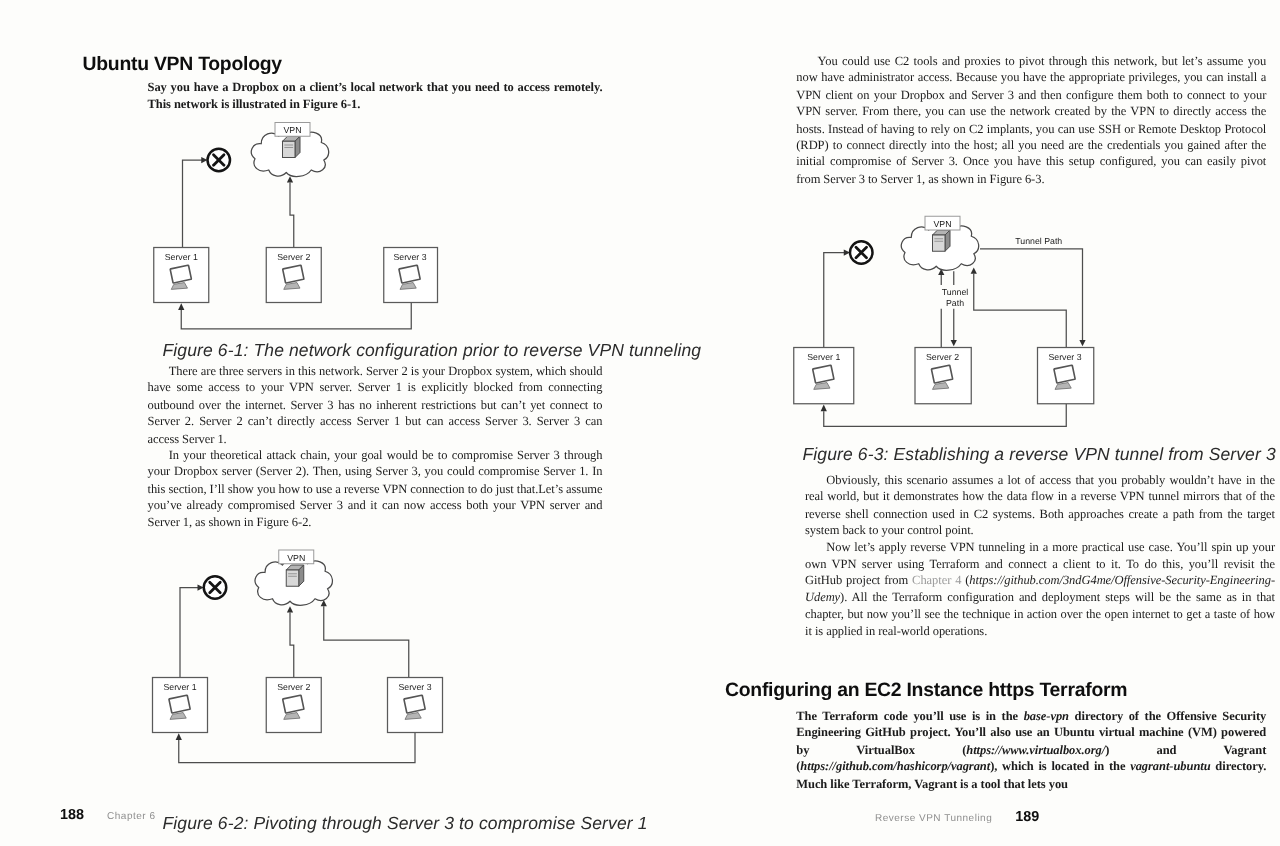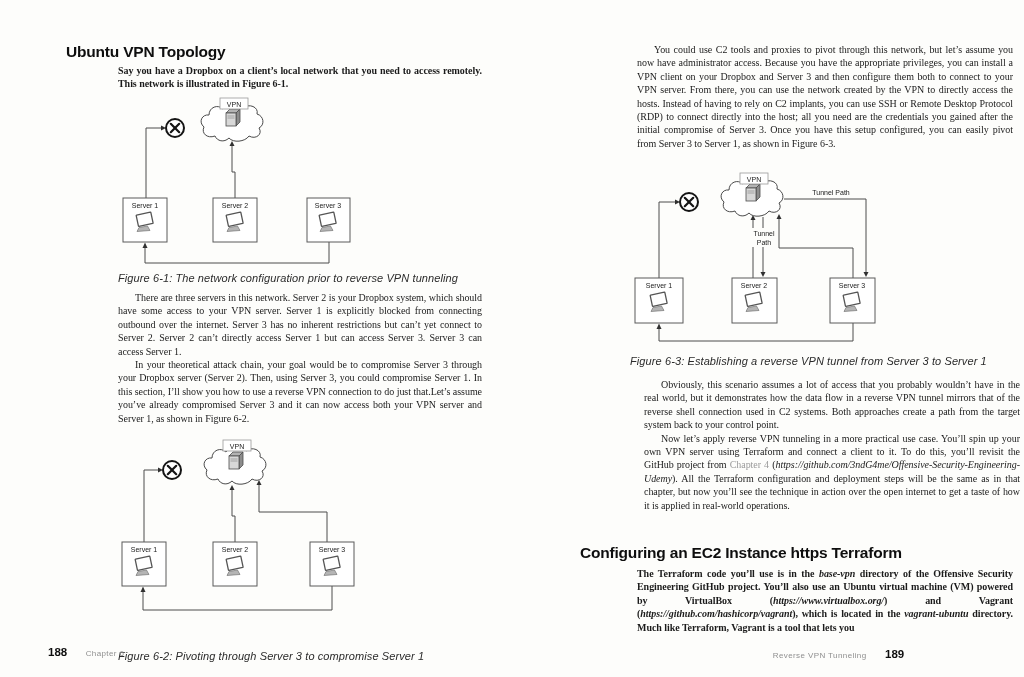--- a/index.html
+++ b/index.html
@@ -11,21 +11,21 @@
   .abs{position:absolute;}
   .section-heading{
     font-family:"Liberation Sans",sans-serif;font-weight:bold;
     font-size:15.5px;color:#0e0e0e;letter-spacing:-0.2px;white-space:nowrap;
   }
   .body-text{font-size:10px;line-height:13.4px;text-align:justify;letter-spacing:-0.05px;}
   .body-text p{margin:0;text-indent:17px;}
   .body-text p.noindent{text-indent:0;font-weight:bold;}
   .caption{
     font-family:"Liberation Sans",sans-serif;font-style:italic;
-    font-size:11px;color:#2b2b2b;white-space:nowrap;letter-spacing:0.1px;
+    font-size:14px;color:#2b2b2b;white-space:nowrap;letter-spacing:0.1px;margin-left:12px;
   }
   .gray-link{color:#9b9b9b;}
   .it{font-style:italic;}
   .footer{font-family:Liberation Sans, sans-serif;white-space:nowrap;}
   .pagenum{font-weight:bold;font-size:11.5px;color:#0e0e0e;}
   .runhead{font-size:8px;color:#8f8f8f;letter-spacing:0.4px;}
   
   svg{display:block;}
   .dline{fill:none;stroke:#4d4d4d;stroke-width:1;}
   .arrow{fill:#303030;stroke:none;}
@@ -241,19 +241,19 @@
     </div>
 
     <div class="abs section-heading" style="left:580px;top:544px">Configuring an EC2 Instance https Terraform</div>
 
     <div class="abs body-text" style="left:637px;top:567px;width:376px">
       <p class="noindent">
         <span>The Terraform code you’ll use is in the </span><span class="it">base-vpn</span><span> directory of the Offensive Security Engineering GitHub project. You’ll also use an Ubuntu virtual machine (VM) powered by VirtualBox (</span><span class="it">https://www.virtualbox.org/</span><span>) and Vagrant (</span><span class="it">https://github.com/hashicorp/vagrant</span><span>), which is located in the </span><span class="it">vagrant-ubuntu</span><span> directory. Much like Terraform, Vagrant is a tool that lets you</span>
       </p>
     </div>
 
-    <div class="abs footer" style="left:700px;top:644px;width:277px;text-align:center">
+    <div class="abs footer" style="left:700px;top:644px;width:277px;text-align:left">
       <span class="runhead">Reverse VPN Tunneling</span>
       <span class="pagenum" style="margin-left:14px">189</span>
     </div>
   </div>
 
 </div>
 
 </body></html>

